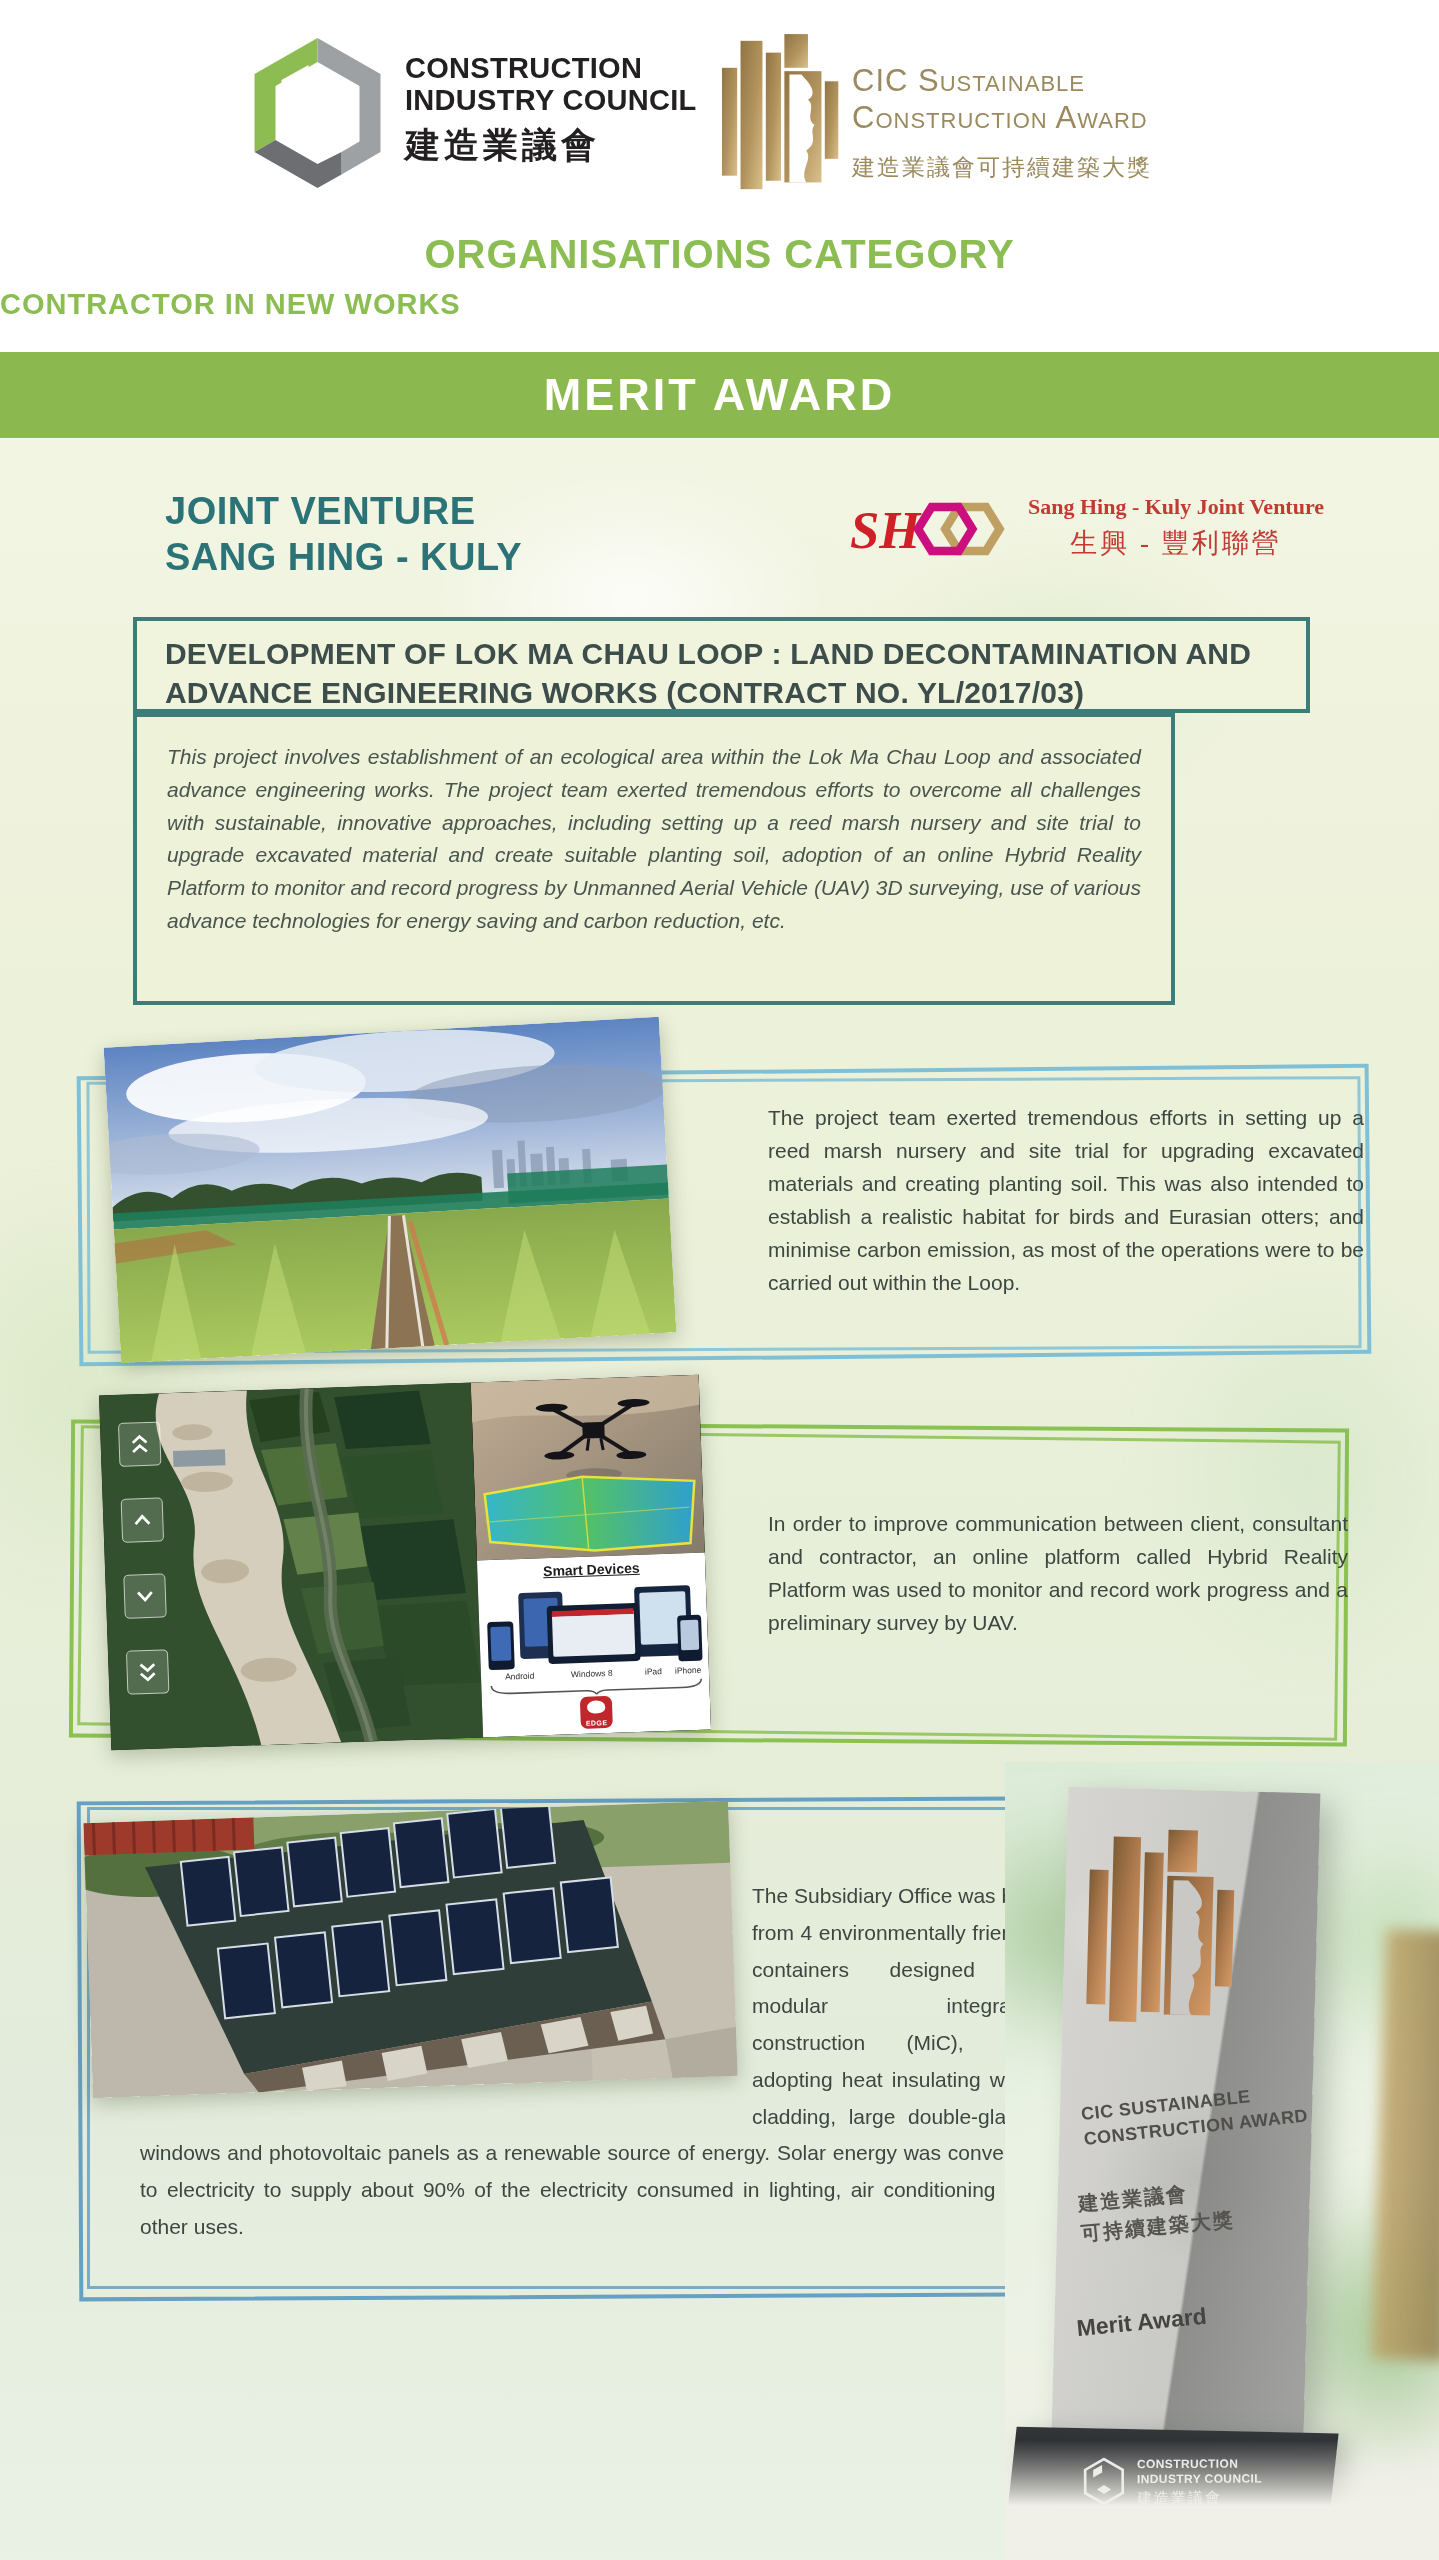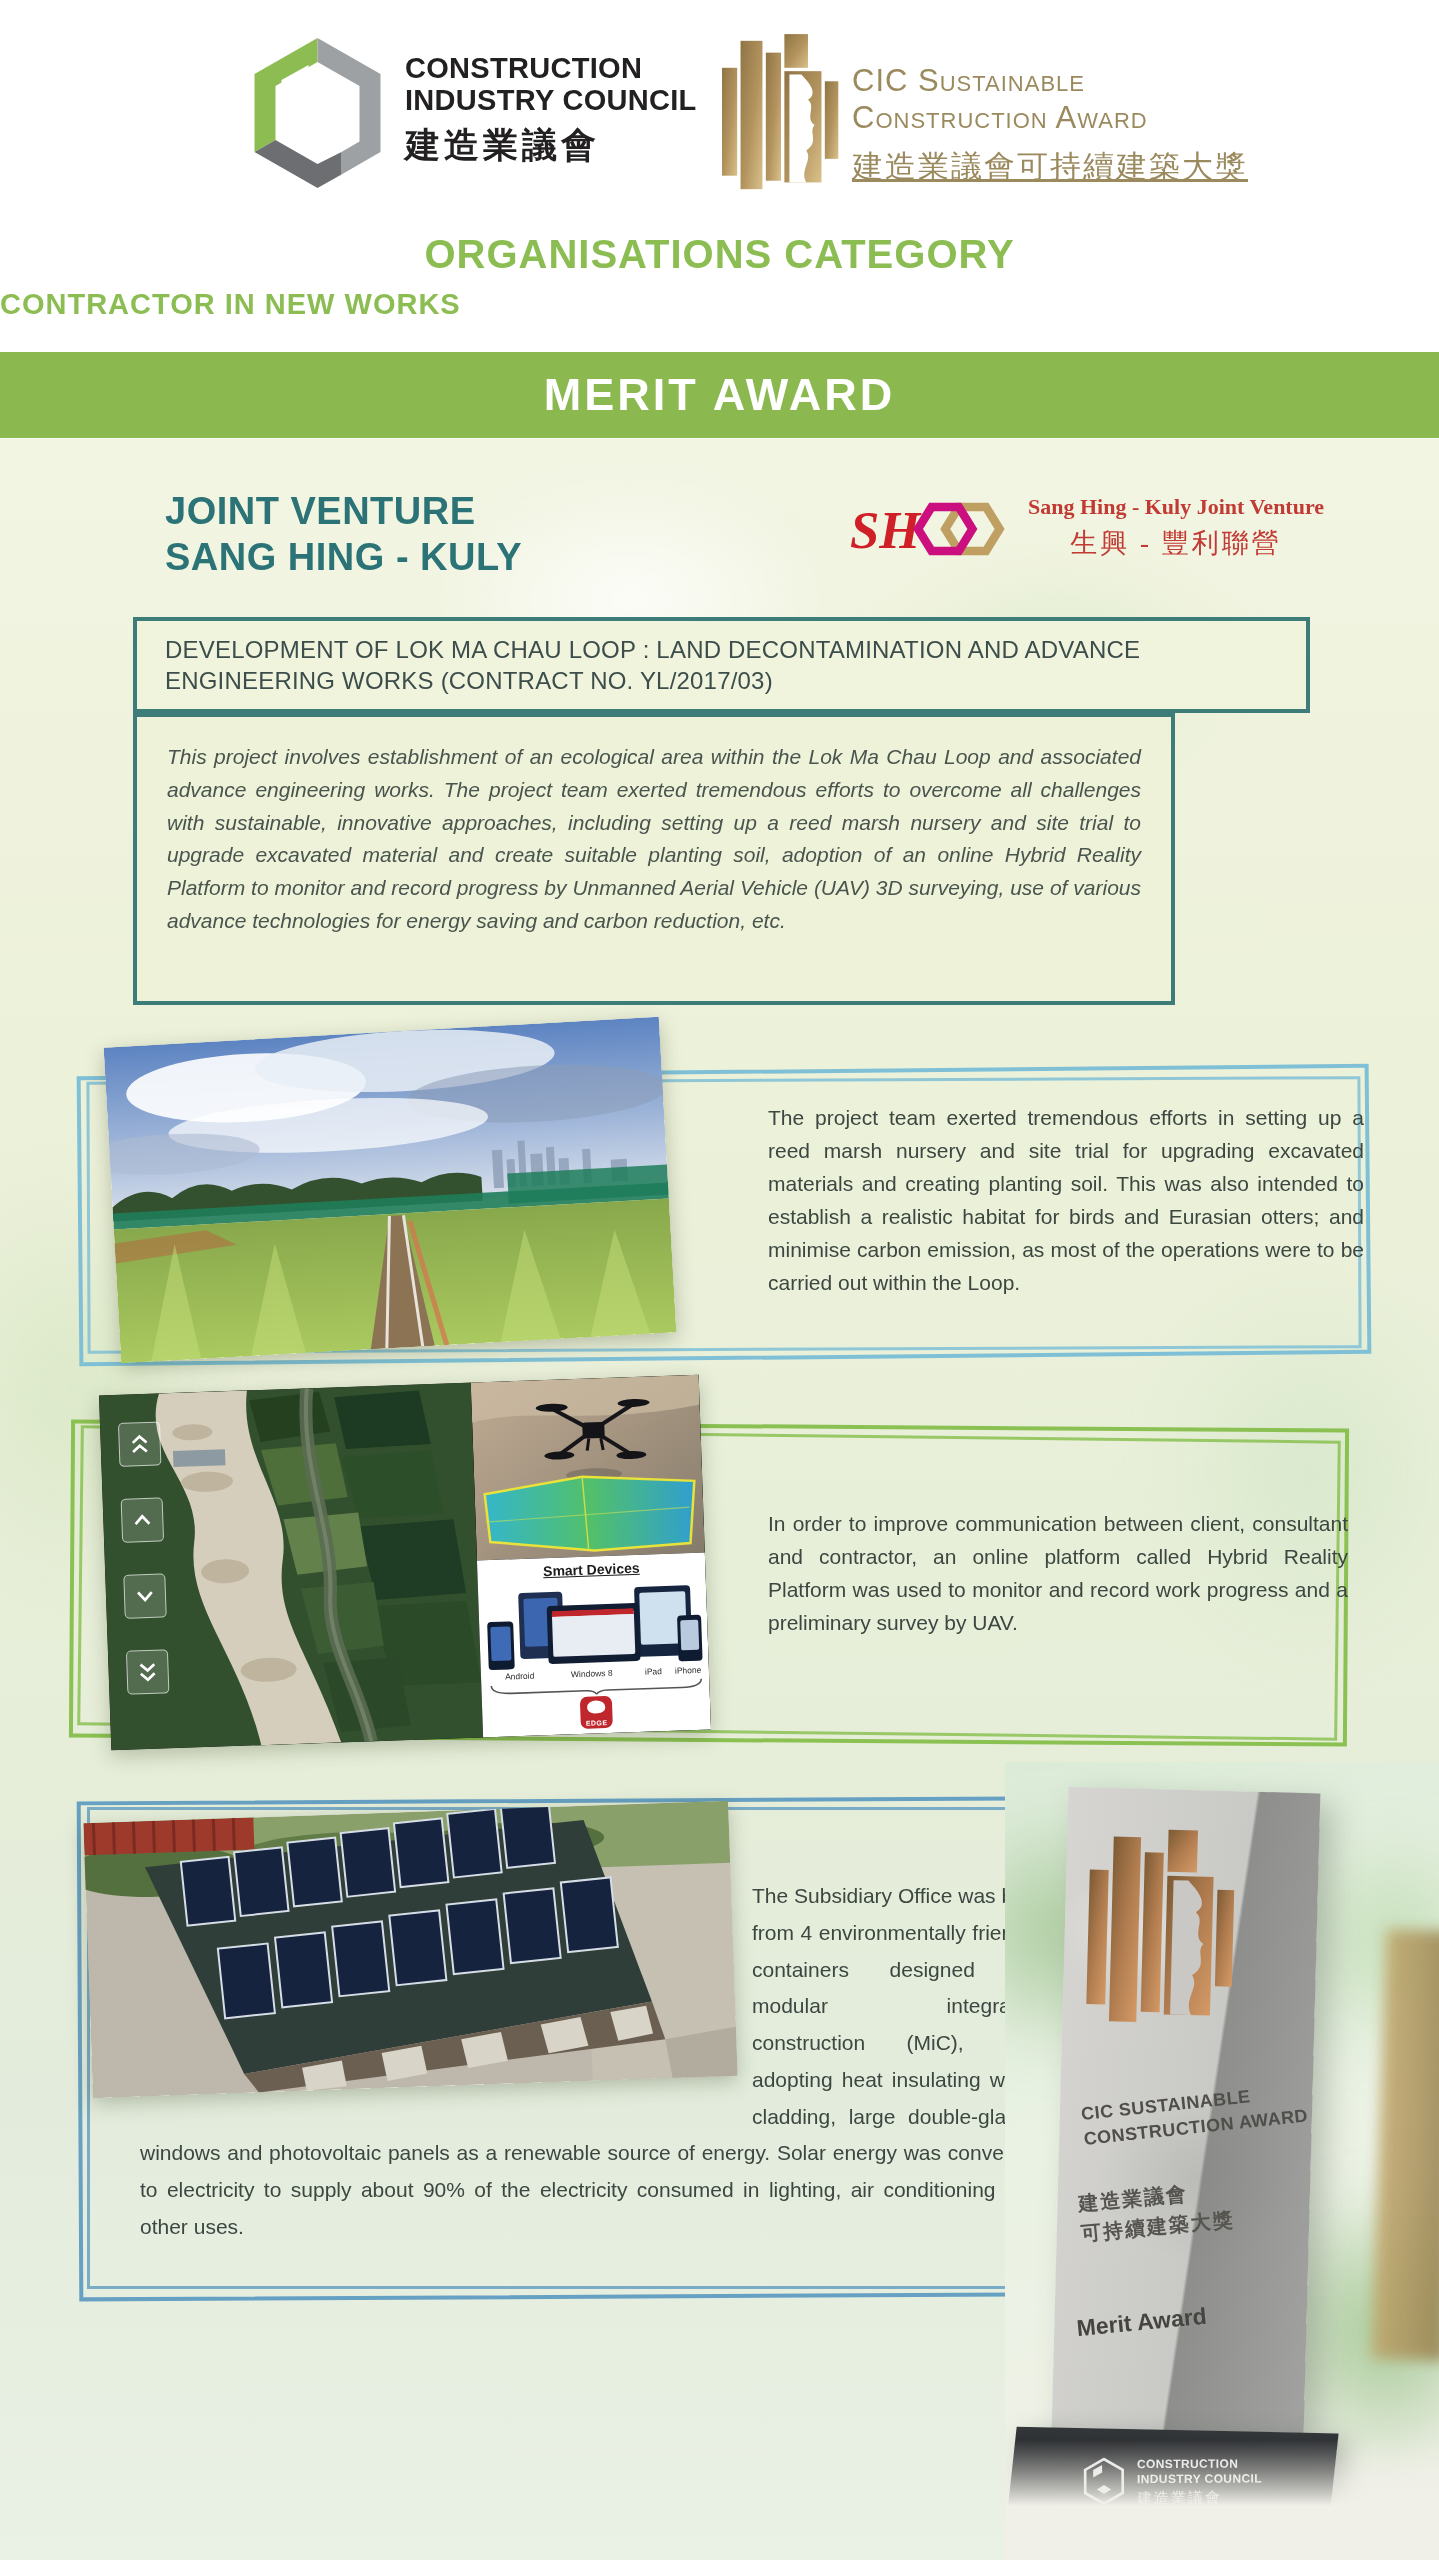--- a/index.html
+++ b/index.html
@@ -7,33 +7,33 @@
         font-family:"Liberation Sans",sans-serif;
         background:
           linear-gradient(180deg,#ffffff 0px,#ffffff 438px,#f2f5e2 439px,#ecf1d9 1100px,#e6eed9 1750px,#e3ecdc 2100px,#eaf1e5 2560px);}
   .abs{position:absolute;}
   
   .blob{position:absolute;border-radius:50%;filter:blur(26px);pointer-events:none;}
   
   .cic-name{font-weight:bold;color:#232021;font-size:29px;line-height:1.12;letter-spacing:.3px;}
   .cic-zh{font-weight:bold;color:#232021;font-size:35px;margin-top:5px;letter-spacing:4px;}
   .award-name{color:#9b8a5e;font-size:31px;line-height:1.2;font-variant:small-caps;letter-spacing:1px;}
-  .award-zh{color:#9b8a5e;font-size:31px;margin-top:10px;letter-spacing:2px;text-decoration:underline;}
+  .award-zh{color:#9b8a5e;font-size:23px;margin-top:16px;letter-spacing:2px;}
   .cat-title{width:100%;text-align:center;color:#8bbd53;font-weight:800;font-size:40px;letter-spacing:1px;}
   .cat-sub{width:100%;text-align:left;color:#8bbd53;font-weight:800;font-size:29px;letter-spacing:1px;}
   .banner{left:0;top:352px;width:1439px;height:86px;background:#8bb94f;}
   .banner span{display:block;text-align:center;line-height:86px;color:#ffffff;font-weight:800;font-size:45px;letter-spacing:3px;}
   
   .winner-name{color:#2b7376;font-weight:800;font-size:38px;line-height:1.22;letter-spacing:.5px;}
   .jv-en{font-family:"Liberation Serif",serif;font-weight:bold;color:#c13a34;font-size:22px;}
   .jv-zh{font-family:"Liberation Serif",serif;color:#c13a34;font-size:27px;letter-spacing:3px;margin-top:5px;text-align:center;}
   
   .tealbox{border:4px solid #3e7c79;box-sizing:border-box;}
   .title-box{left:133px;top:617px;width:1177px;height:96px;background:#f0f4dc;padding:13px 28px;}
-  .title-box h1{margin:0;font-size:24px;font-weight:400;color:#3c4d4c;line-height:1.3;letter-spacing:.2px;}
+  .title-box h1{margin:0;font-size:30px;font-weight:700;color:#3c4d4c;line-height:1.3;letter-spacing:.2px;}
   .desc-box{left:133px;top:713px;width:1042px;height:292px;background:#edf2d8;padding:24px 30px;font-style:italic;}
   .desc-box p{margin:0;font-size:21px;color:#49544e;line-height:1.56;text-align:justify;}
   
   .frame{box-sizing:border-box;border:4px solid currentColor;background:transparent;}
   .frame::before{content:'';position:absolute;inset:5px;border:3px solid currentColor;opacity:.85;transform:rotate(.3deg);}
   .frame-blue{color:#7fc0d6;}
   .frame-steel{color:#66a0c2;}
   .frame-green{color:#8bc152;}
   .caption{font-size:21px;color:#3c4741;line-height:1.57;text-align:justify;}
   .photo{box-shadow:0 6px 20px rgba(50,60,30,.28);overflow:hidden;}

